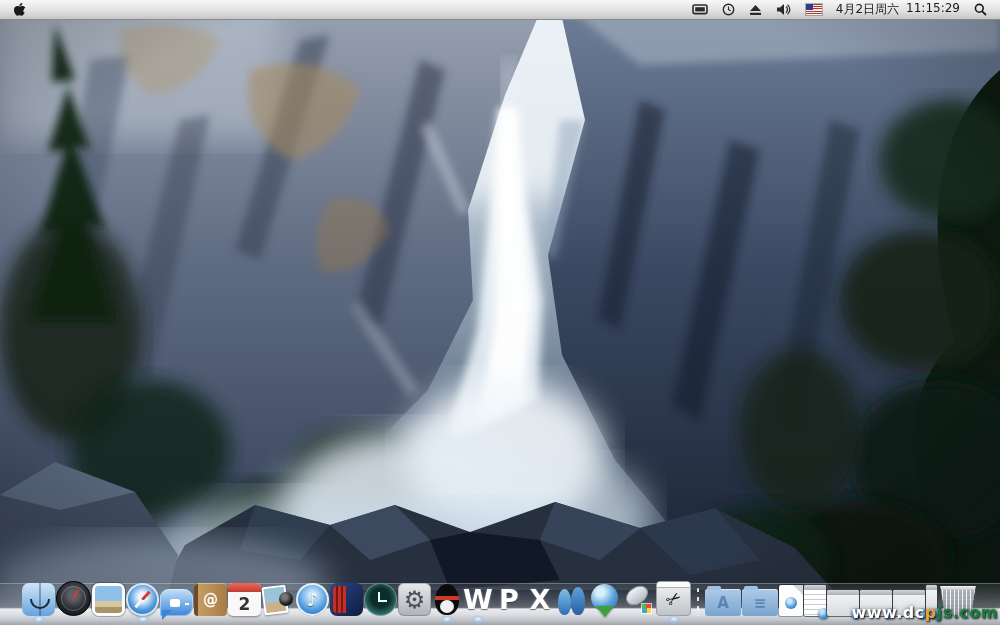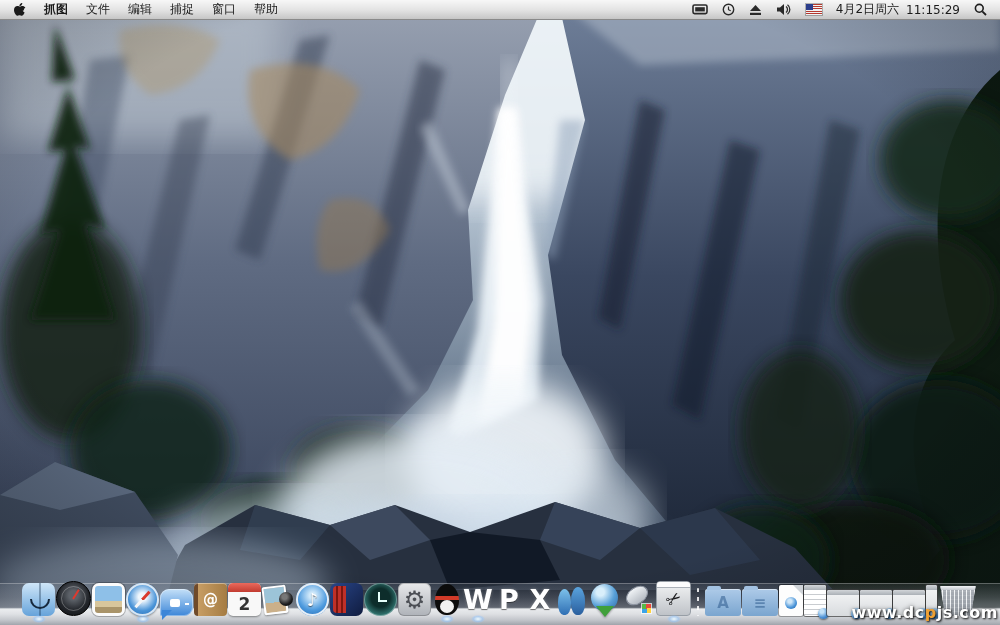--- a/index.html
+++ b/index.html
@@ -12,21 +12,21 @@
   
   .menu-bar{position:absolute;top:0;left:0;right:0;height:19px;z-index:30;
     background:linear-gradient(180deg,#f7f7f7 0%,#e2e2e2 55%,#c6c6c6 100%);
     border-bottom:1px solid #8a8a8a;display:flex;align-items:center;
     font-size:12px;color:#1b1b1b;}
   .apple{padding:0 9px 0 13px;display:flex;align-items:center;}
   .menus{display:flex;align-items:center;}
   .menu-item{padding:0 9px;line-height:19px;white-space:nowrap;cursor:default;}
   .menu-item.app-menu{font-weight:bold;}
   .status-area{margin-left:auto;display:flex;align-items:center;padding-right:6px;}
-  .status-item{padding:0 7px;display:flex;align-items:center;gap:5px;}
+  .status-item{padding:0 7px;display:flex;align-items:flex-start;gap:5px;}
   .flag{width:16px;height:11px;position:relative;box-shadow:0 0 0 1px rgba(0,0,0,.25);
     background:repeating-linear-gradient(180deg,#b5382e 0 1.1px,#f2f2f2 1.1px 2.2px);}
   .flag::before{content:"";position:absolute;left:0;top:0;width:7px;height:6px;background:#2c3e8c;}
   .clock-text{display:flex;gap:7px;white-space:nowrap;}
 
   
   .dock-wrap{position:absolute;left:0;right:0;bottom:0;height:42px;z-index:20;}
   .shelf{position:absolute;inset:0;
     background:linear-gradient(180deg,
       rgba(130,138,148,.16) 0%,
@@ -272,28 +272,20 @@
 
     <rect width="1000" height="625" fill="url(#vig)"></rect>
   </svg>
 
   <div class="menu-bar">
     <span class="apple">
       <svg width="13" height="14" viewBox="0 0 13 14">
         <path fill="#1a1a1a" d="M10.8 7.4c0-1.5.9-2.4 1.6-2.9-.7-1-1.9-1.6-3-1.6-1 0-1.8.6-2.4.6-.6 0-1.5-.6-2.5-.6C2.6 2.9 1 4.4 1 7c0 2.7 1.9 5.7 3.4 5.7.7 0 1.2-.5 2.1-.5.9 0 1.3.5 2.1.5 1.2 0 2.6-2 3-3.3-1.1-.4-1.8-1.3-1.8-2zM8.6 1.9c.5-.6.8-1.4.7-1.9-.8 0-1.7.5-2.2 1.1-.5.5-.8 1.3-.7 1.9.8.1 1.7-.4 2.2-1.1z"></path>
       </svg>
     </span>
-    <span class="menus">
-        <span class="menu-item app-menu">抓图</span>
-        <span class="menu-item">文件</span>
-        <span class="menu-item">编辑</span>
-        <span class="menu-item">捕捉</span>
-        <span class="menu-item">窗口</span>
-        <span class="menu-item">帮助</span>
-      </span>
 
     <span class="status-area">
       <span class="status-item">
         <svg width="16" height="12">
           <rect x="1" y="1" width="14" height="8.6" rx="1.5" fill="none" stroke="#2a2a2a" stroke-width="1.6"></rect>
           <rect x="3.2" y="3.2" width="9.6" height="4.2" fill="#2a2a2a"></rect>
         </svg>
       </span>
       <span class="status-item">
         <svg width="13" height="13">
@@ -443,14 +435,14 @@
         </div>
         <div class="dock-item type-minwin narrowwin">
           <div class="di"></div>
         </div>
         <div class="dock-item type-trash">
           <div class="di"></div>
         </div>
       </div>
   </div>
 
-  <div class="watermark"><span style="color: rgb(255, 255, 255); text-align: center;">www.dc</span><span style="color: rgb(240, 162, 53);">p</span><span style="color: #ffffff;">js.com</span></div>
+  <div class="watermark"><span style="color: rgb(255, 255, 255); text-align: center;">www.dc</span><span style="color: rgb(240, 162, 53);">p</span><span style="color: #15803d;">js.com</span></div>
 </div>
 
 </body></html>

